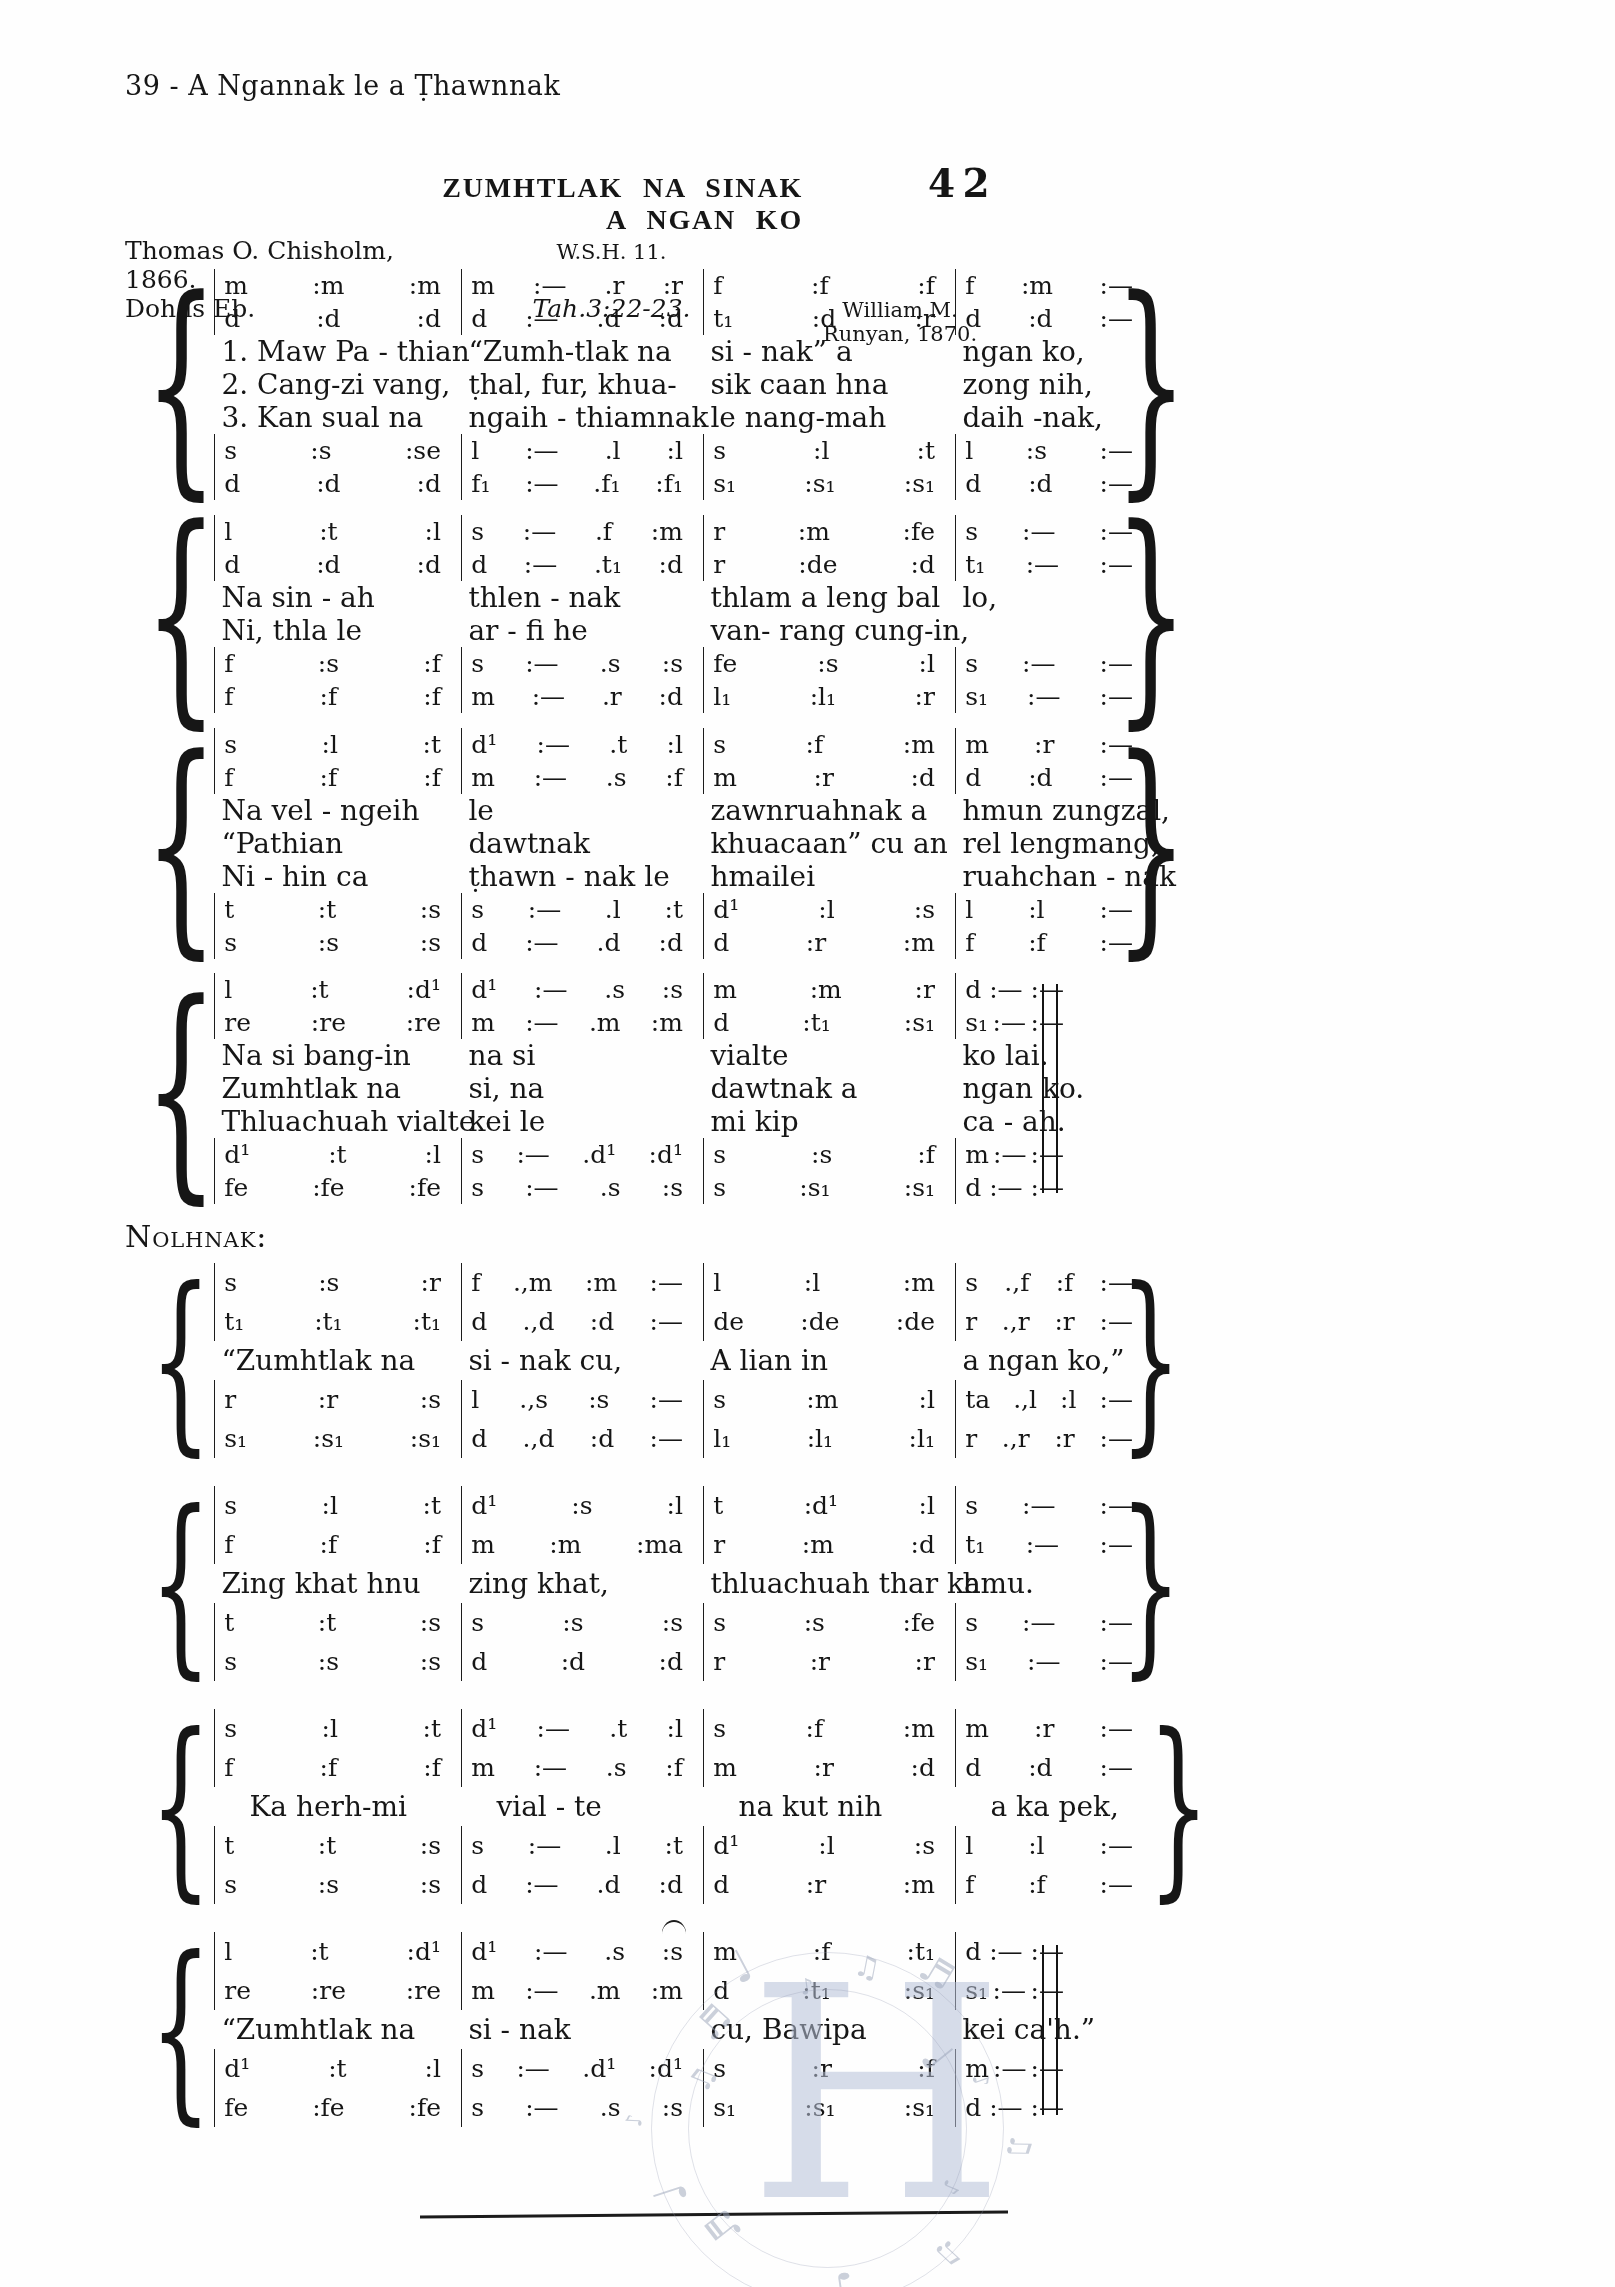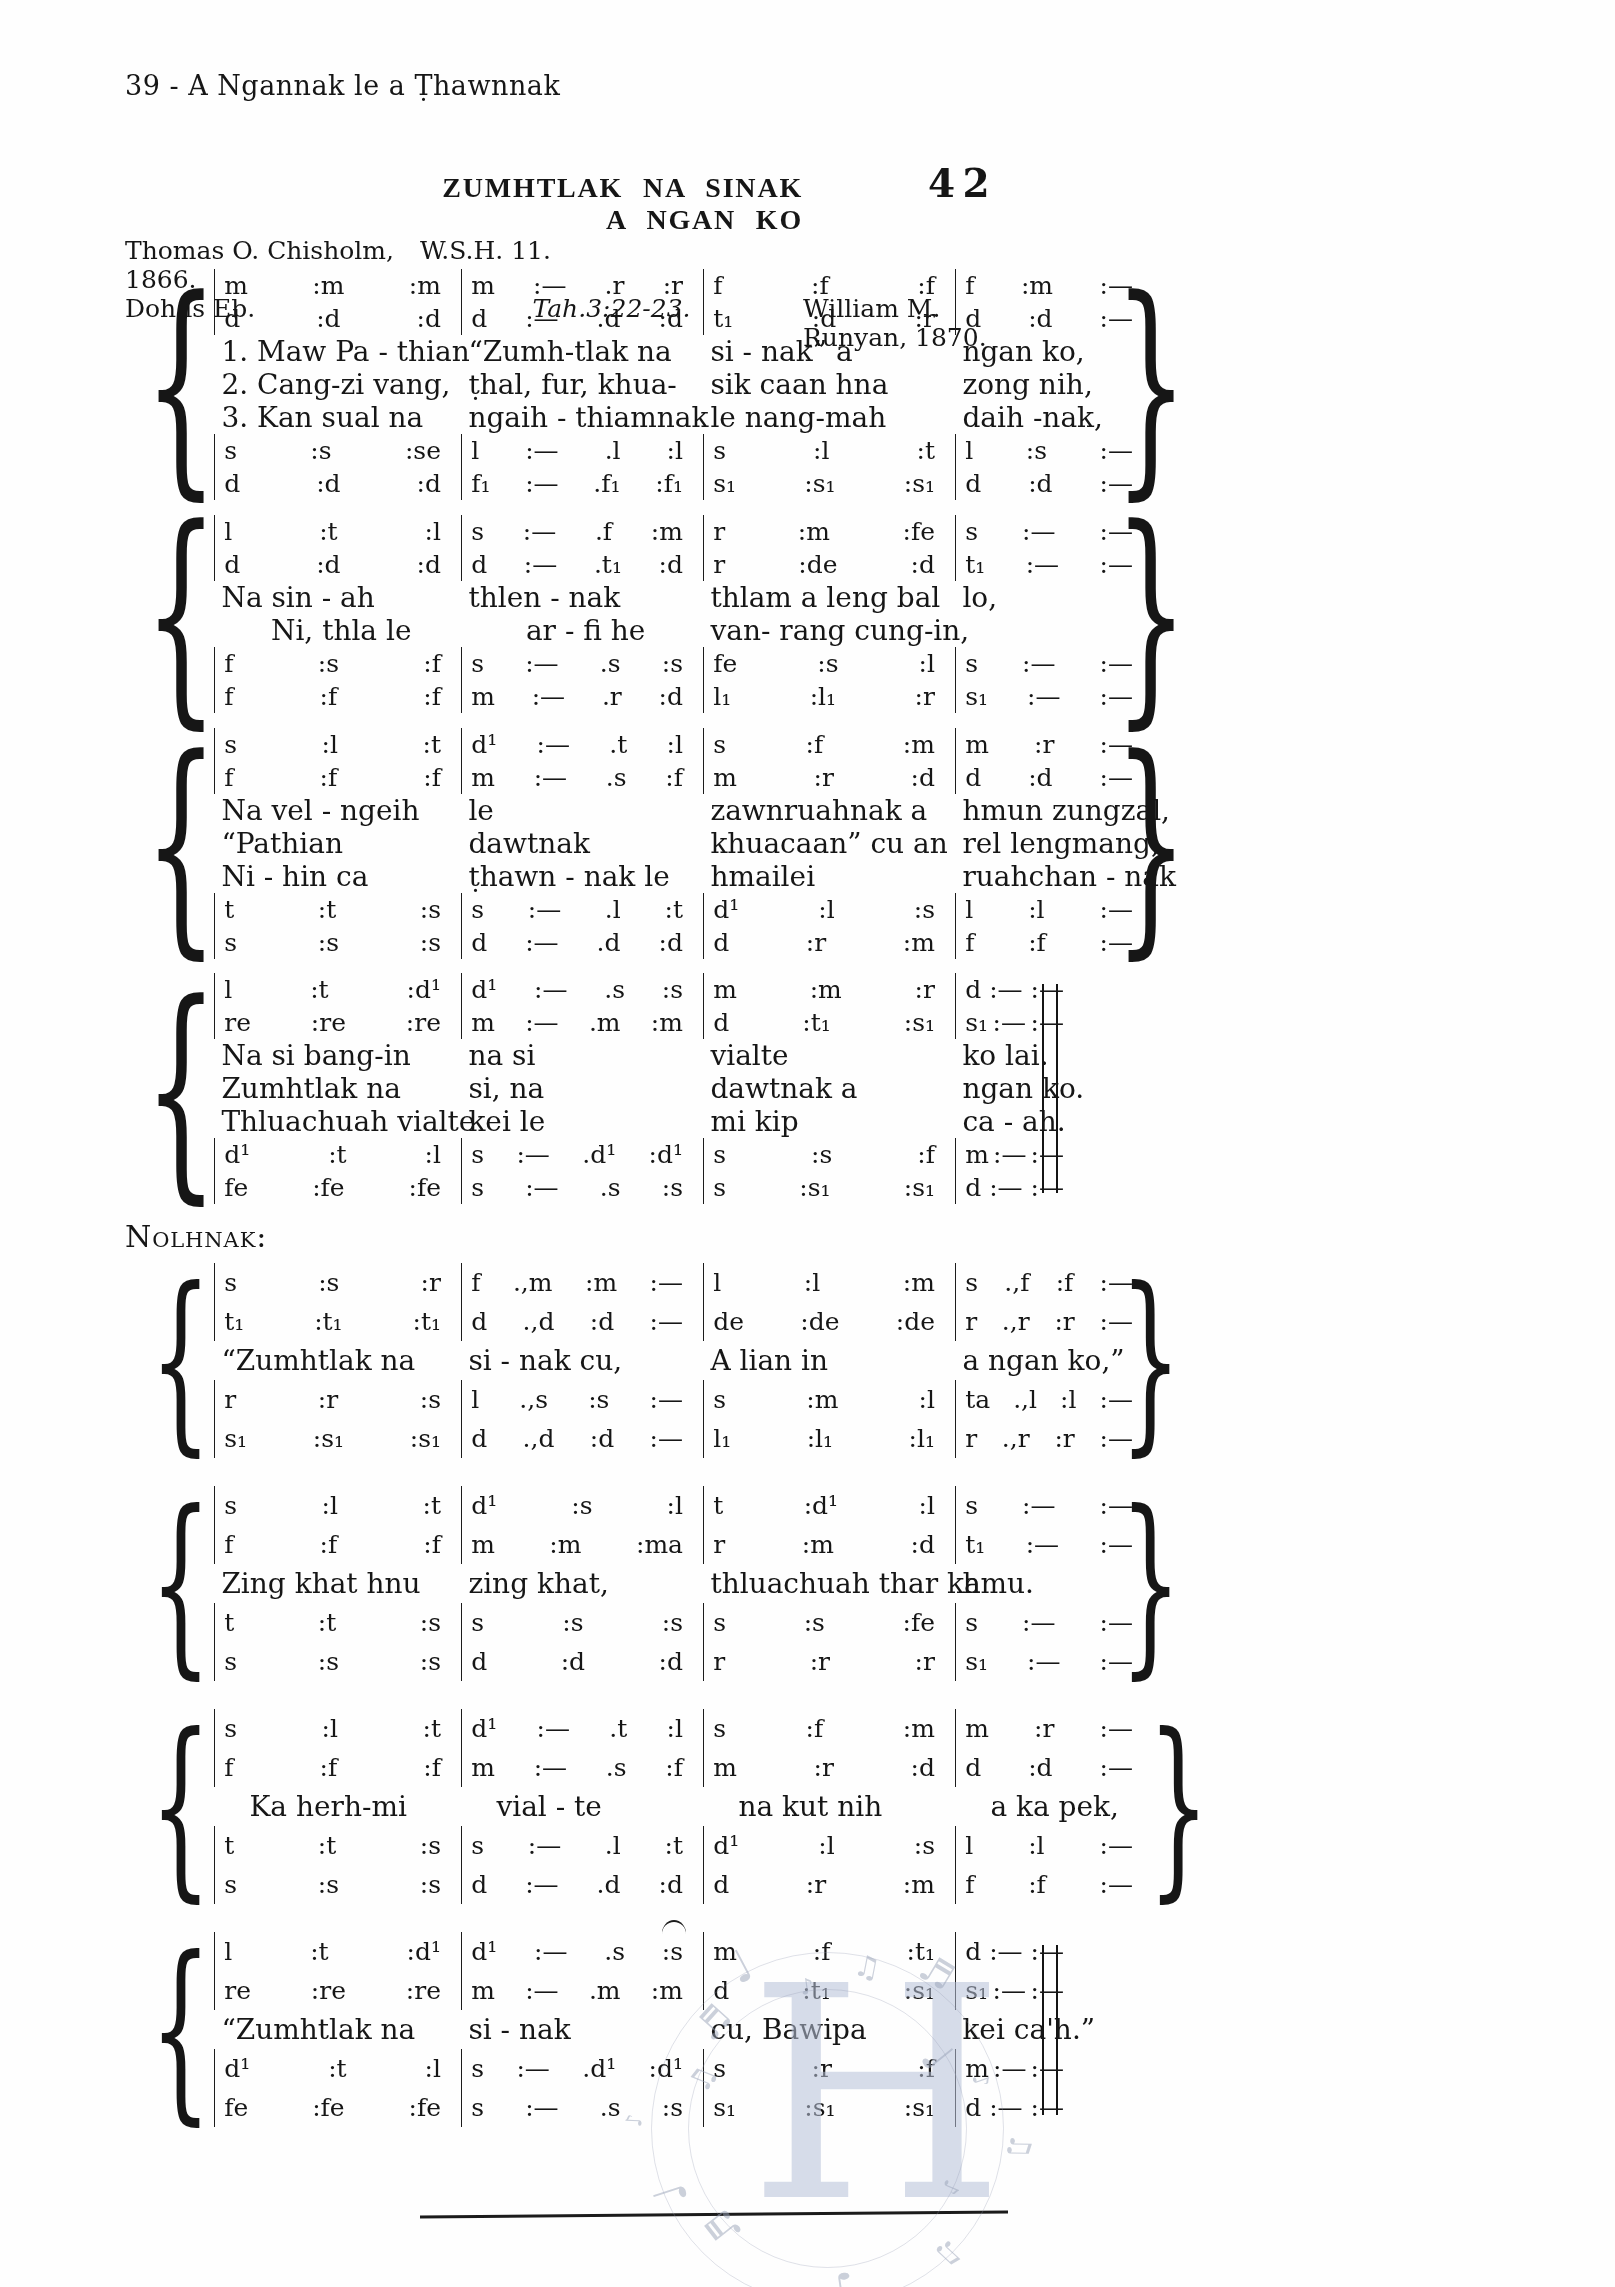--- a/index.html
+++ b/index.html
@@ -8,21 +8,21 @@
   [data-interactable]{cursor:default;}
 
   .hdr{position:absolute;left:125px;top:70px;font-size:27px;letter-spacing:0.5px;}
 
   .titleblock{position:absolute;left:125px;top:164px;width:872px;}
   .trow{display:grid;grid-template-columns:295px 1fr 194px;align-items:baseline;}
   .title{text-align:right;font-size:28px;font-weight:700;letter-spacing:1.8px;word-spacing:11px;
          font-family:Liberation Serif, serif;}
   .num{text-align:right;font-size:39px;font-weight:700;letter-spacing:7.4px;line-height:1;}
   .cred{font-size:25px;}
-  .credr{font-size:25px;text-align:left;}
+  .credr{font-size:21px;text-align:center;}
   .eng{text-align:center;font-style:italic;font-size:31px;margin-top:-5.5px;}
   .ref{text-align:center;font-style:italic;font-size:25px;}
 
   .flow{position:absolute;left:148px;top:269px;width:1311px;}
   .system{display:flex;align-items:center;margin-bottom:14.8px;}
   .cs .system{margin-bottom:28px;}
   .gut{width:66px;flex:0 0 66px;display:flex;align-items:center;justify-content:center;overflow:visible;}
   .gutr{width:52px;flex:0 0 52px;display:flex;align-items:center;justify-content:center;overflow:visible;margin-left:-28px;}
   .brace{display:block;line-height:.82;transform:scaleX(.5);transform-origin:center;font-weight:400;}
   .rows{flex:0 0 auto;}
@@ -242,21 +242,21 @@
                 <span class="tok" data-interactable="false">:—</span>
                 <span class="tok" data-interactable="false">:—</span>
               </div>
             </div>
             <div class="mrow lrow" data-interactable="false" style="height: 33px; line-height: 33px;">
               <div class="lmeasure" data-interactable="false">Na sin - ah</div>
               <div class="lmeasure" data-interactable="false">thlen - nak</div>
               <div class="lmeasure" data-interactable="false">thlam a leng bal</div>
               <div class="lmeasure" data-interactable="false">lo,</div>
             </div>
-            <div class="mrow lrow" data-interactable="false" style="height: 33px; line-height: 33px; text-align: center;">
+            <div class="mrow lrow" data-interactable="false" style="height: 33px; line-height: 33px;">
               <div class="lmeasure" data-interactable="false">Ni, thla le</div>
               <div class="lmeasure" data-interactable="false">ar - fi he</div>
               <div class="lmeasure" data-interactable="false">van- rang cung-in,</div>
               <div class="lmeasure" data-interactable="false"></div>
             </div>
             <div class="mrow nrow" data-interactable="false" style="height: 33px; line-height: 33px;">
               <div class="measure" data-interactable="false">
                 <span class="tok" data-interactable="false">f</span>
                 <span class="tok" data-interactable="false">:s</span>
                 <span class="tok" data-interactable="false">:f</span>

